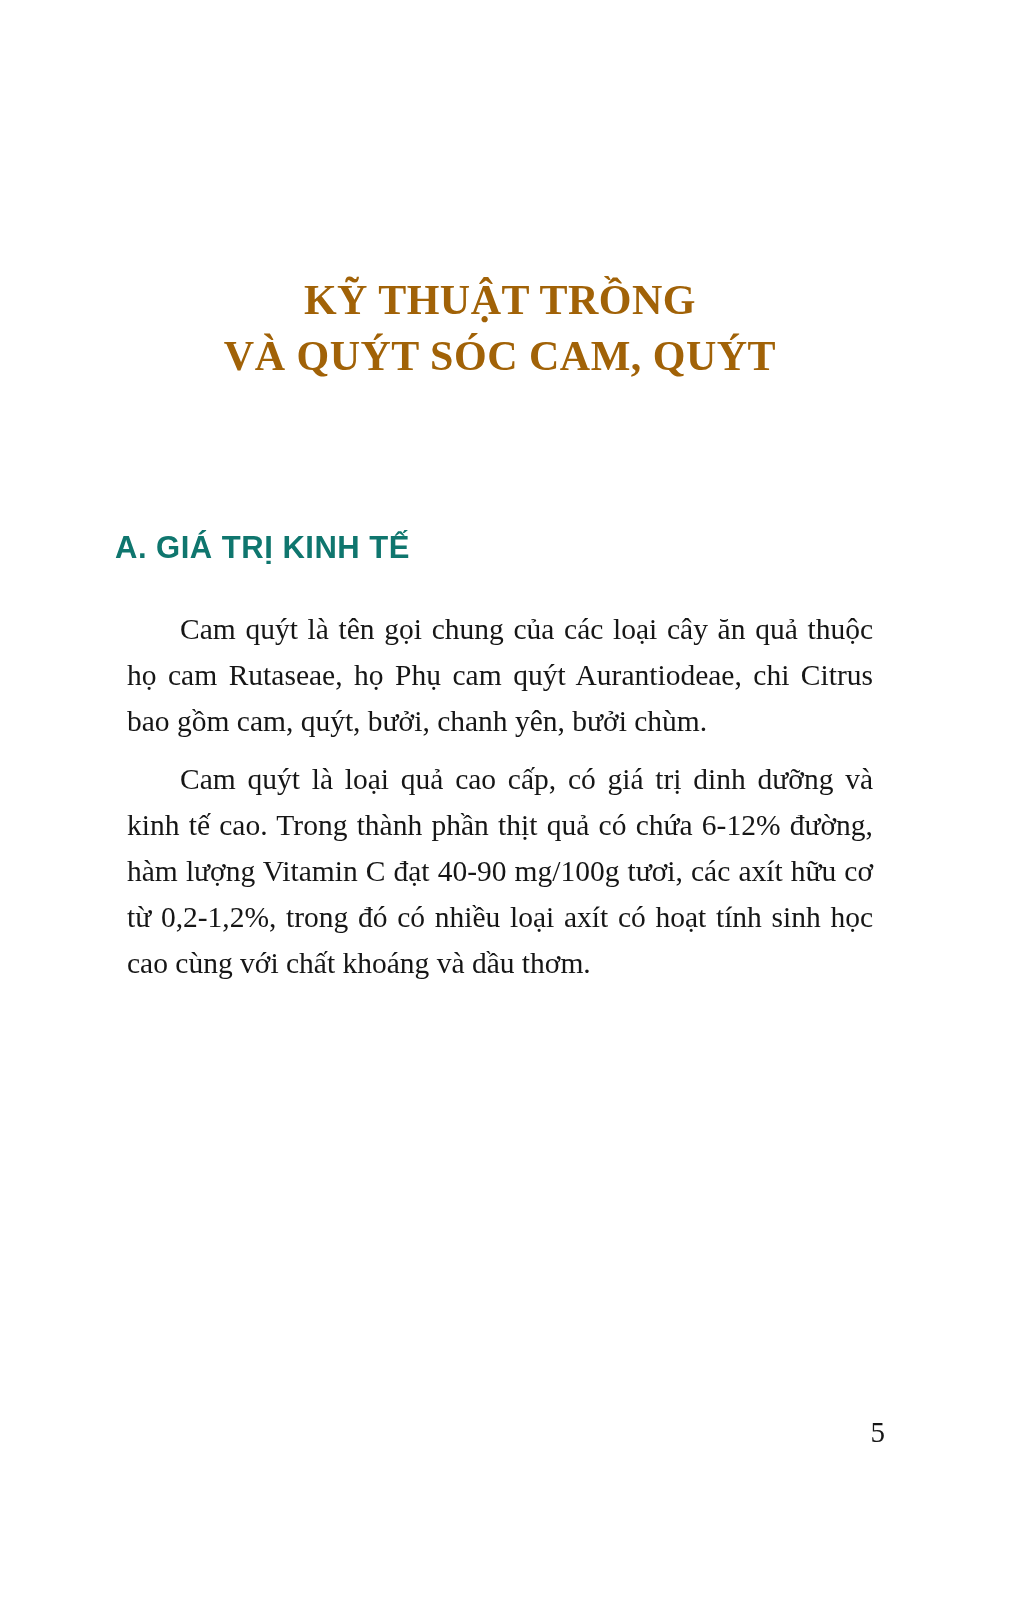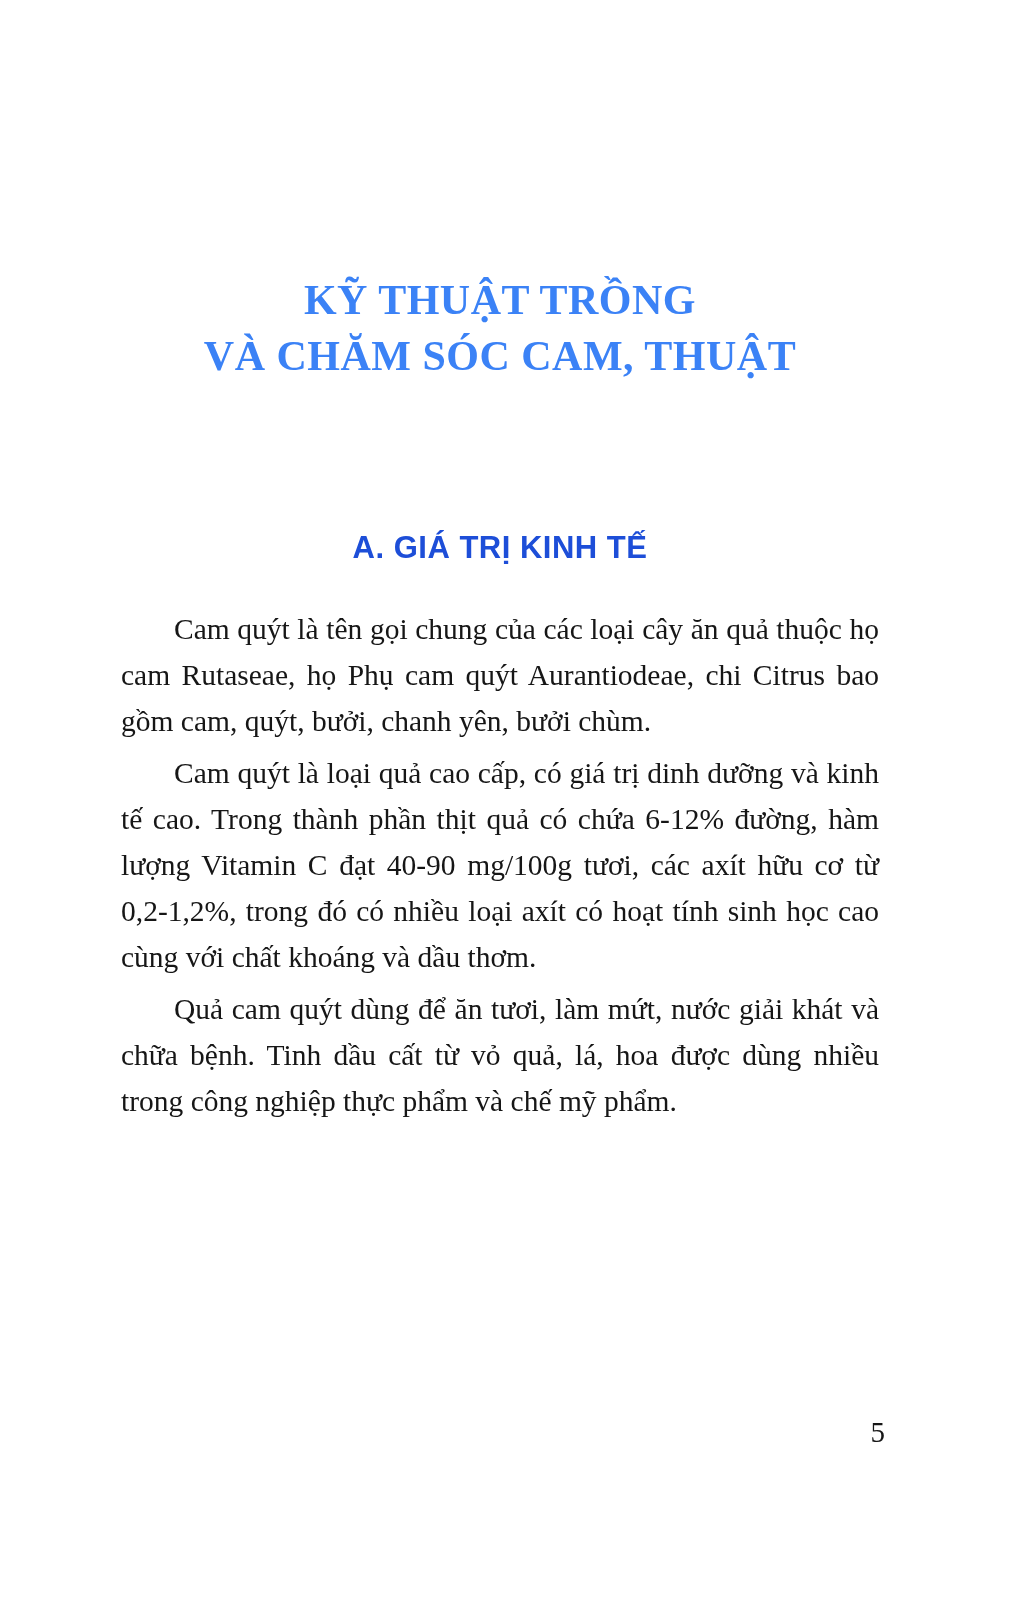--- a/index.html
+++ b/index.html
@@ -23,37 +23,37 @@
     width: 770px;
   }
   .title {
     margin: 272px 0 0 0;
     text-align: center;
     font-family: "Liberation Serif", serif;
     font-weight: bold;
     font-size: 42px;
     line-height: 56px;
     letter-spacing: 0.5px;
-    color: #3b82f6;
+    color: #a16207;
   }
   .title-line {
     display: block;
   }
   .section-heading {
     margin: 146px 0 40px 0;
-    text-align: center;
+    text-align: left;
     font-family: "Liberation Sans", sans-serif;
     font-weight: bold;
     font-size: 31px;
     line-height: 36px;
     letter-spacing: 0.5px;
-    color: #1d4ed8;
+    color: #0f766e;
   }
   .para {
-    margin: 6px;
+    margin: 12px;
     font-size: 29.5px;
     line-height: 46px;
     text-align: justify;
     text-indent: 53px;
     color: #161616;
   }
   .page-number {
     position: absolute;
     top: 1416px;
     right: 140px;
@@ -64,29 +64,28 @@
   }
 </style>
 </head>
 <body>
 
 <div class="page">
   <div class="content">
 
     <h1 class="title">
       <span class="title-line">KỸ THUẬT TRỒNG</span>
-      <span class="title-line">VÀ CHĂM SÓC CAM, THUẬT</span>
+      <span class="title-line">VÀ QUÝT SÓC CAM, QUÝT</span>
     </h1>
 
     <h2 class="section-heading">A. GIÁ TRỊ KINH TẾ</h2>
 
     <p class="para">Cam quýt là tên gọi chung của các loại cây ăn quả thuộc họ cam Rutaseae, họ Phụ cam quýt Aurantiodeae, chi Citrus bao gồm cam, quýt, bưởi, chanh yên, bưởi chùm.</p>
 
 
     <p class="para">Cam quýt là loại quả cao cấp, có giá trị dinh dưỡng và kinh tế cao. Trong thành phần thịt quả có chứa 6-12% đường, hàm lượng Vitamin C đạt 40-90 mg/100g tươi, các axít hữu cơ từ 0,2-1,2%, trong đó có nhiều loại axít có hoạt tính sinh học cao cùng với chất khoáng và dầu thơm.</p>
 
-    <p class="para">Quả cam quýt dùng để ăn tươi, làm mứt, nước giải khát và chữa bệnh. Tinh dầu cất từ vỏ quả, lá, hoa được dùng nhiều trong công nghiệp thực phẩm và chế mỹ phẩm.</p>
 
 
   </div>
 
   <div class="page-number">5</div>
 </div>
 
 </body></html>

